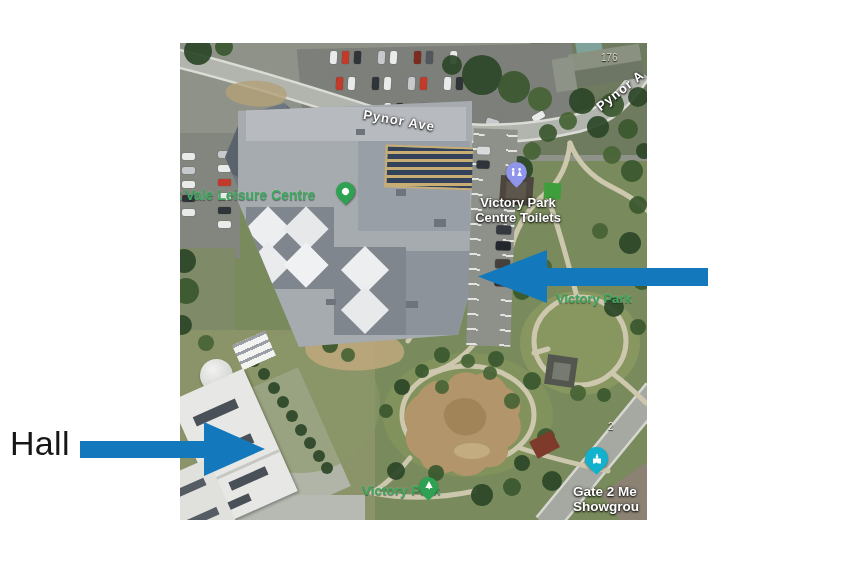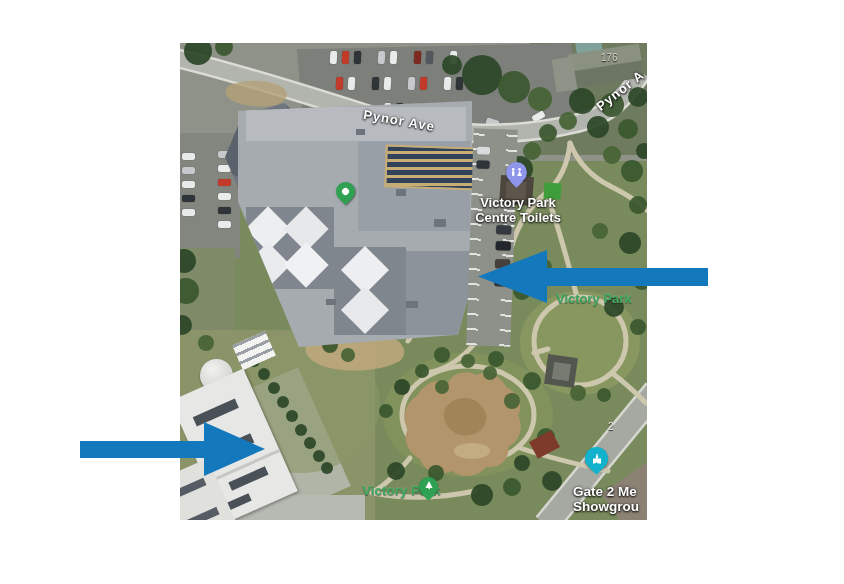--- a/index.html
+++ b/index.html
@@ -258,20 +258,21 @@
     <div class="st" style="left:-14px;top:424px;width:64px;height:96px;transform:rotate(-24deg);background:#e0e1dd">
       <div class="inner" style="left:10px;top:16px;width:42px;height:8px;background:#565c63"></div>
       <div class="inner" style="left:10px;top:48px;width:42px;height:8px;background:#565c63"></div>
     </div>
 
     <div class="maplabel wlabel" style="left:183px;top:70px;font-size:13px;letter-spacing:1px;transform:rotate(10deg)">Pynor Ave</div>
     <div class="maplabel wlabel" style="left:412px;top:40px;font-size:13px;letter-spacing:1px;transform:rotate(-38deg)">Pynor A</div>
     <div class="maplabel numlabel" style="left:421px;top:9px">176</div>
     <div class="maplabel numlabel" style="left:428px;top:378px;color:#efece4">2</div>
 
+    <div class="maplabel glabel" style="left:-3px;top:144px;font-size:14px">t Vale Leisure Centre</div>
     <div class="gpin" style="left: 156px; top: 139px; background: rgb(47, 161, 82);"></div>
 
     <div class="poi-pin" style="left:326px;top:119px">
       <div class="poi-circle" style="width: 21px; height: 21px; background: rgb(142, 149, 234);">
         <svg width="13" height="9" viewBox="0 0 13 9">
           <circle cx="3.2" cy="1.4" r="1.3" fill="#fff"></circle>
             <rect x="2" y="3" width="2.4" height="5" rx="1" fill="#fff"></rect>
           <circle cx="9.6" cy="1.4" r="1.3" fill="#fff"></circle>
             <path d="M9.6 2.8 L12 8 L7.2 8 Z" fill="#fff"></path>
         </svg>
@@ -308,16 +309,17 @@
     </div>
     <div class="maplabel wlabel" style="left:393px;top:441px;font-size:13.5px;line-height:15px">
       <div>Gate 2 Me</div>
       <div>Showgrou</div>
     </div>
   </div>
 
   <div class="arrow-head head-left" style="left: 478px; top: 250px; width: 69px; height: 53px; background: rgb(20, 120, 189);"></div>
   <div class="arrow-shaft" style="left: 546px; top: 268px; width: 162px; height: 18px; background: rgb(20, 120, 189);"></div>
 
+  <div class="callout" style="left:10px;top:424px">Hall</div>
   <div class="arrow-shaft" style="left: 80px; top: 441px; width: 125px; height: 17px; background: rgb(20, 120, 189);"></div>
   <div class="arrow-head head-right" style="left: 204px; top: 422px; width: 61px; height: 54px; background: rgb(20, 120, 189);"></div>
 
 </div>
 
 </body></html>

